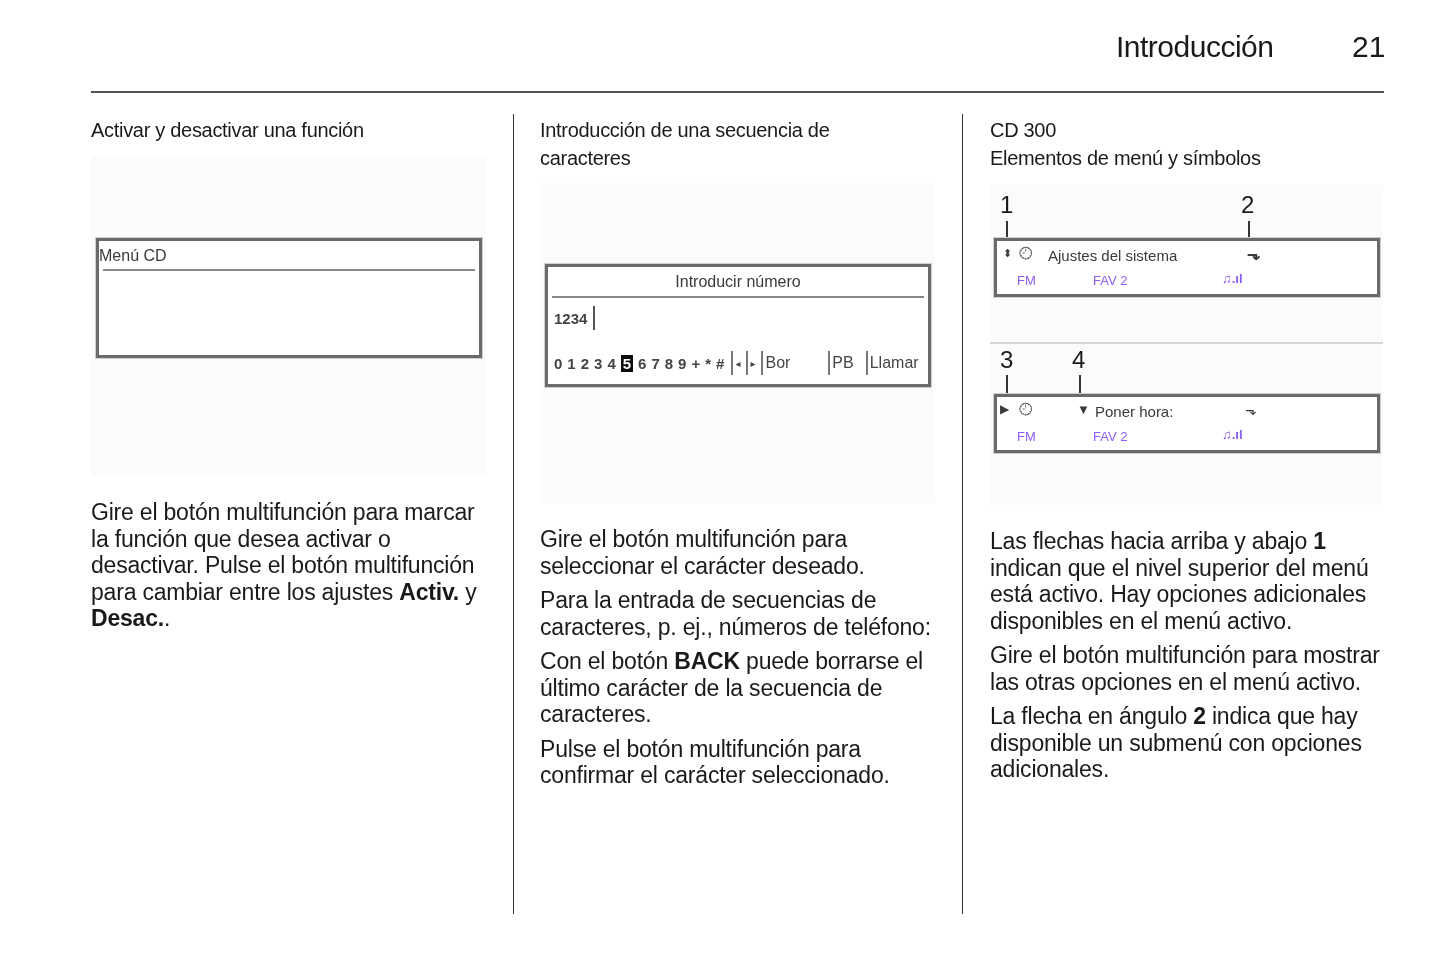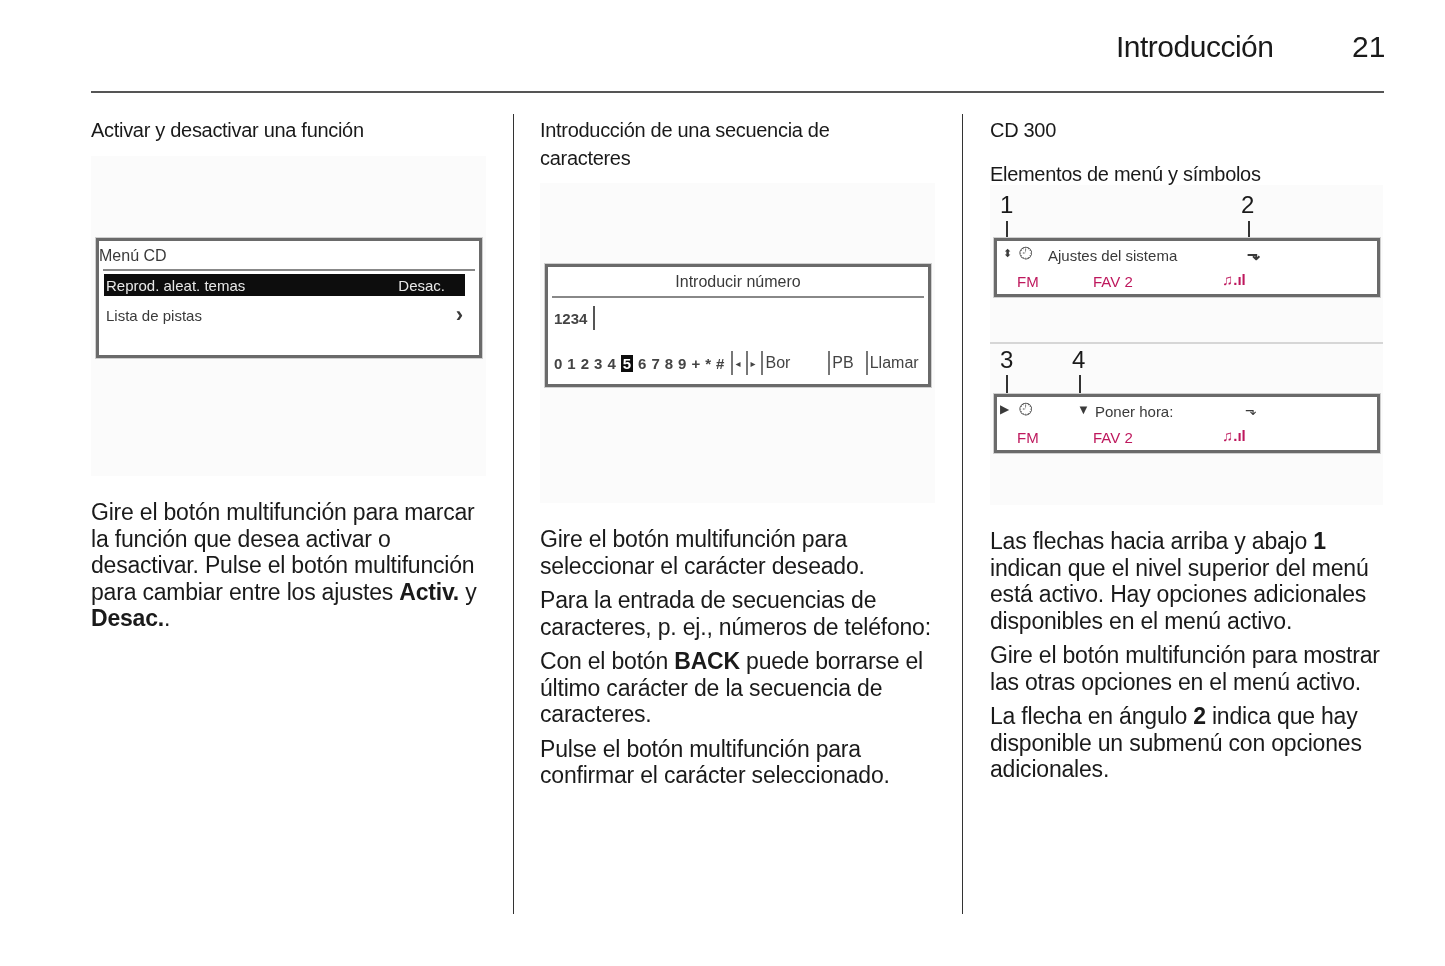--- a/index.html
+++ b/index.html
@@ -56,48 +56,40 @@
   .n-keys { position: absolute; top: 84px; left: 6px; height: 24px; display: flex; align-items: center; font-size: 15px; color: #444; }
   .n-keys .k { margin-right: 5px; font-weight: bold; }
   .n-keys .k.sel { background: #0d0d0d; color: #fff; padding: 0 2px; }
   .n-keys .bar { width: 2px; height: 24px; background: #777; margin: 0 2px; }
   .n-keys .lbl { font-size: 16px; margin-right: 4px; }
 
   
   .callout { position: absolute; font-size: 24px; color: #1a1a1a; }
   .callout-line { position: absolute; width: 2px; background: #333; }
   .s-row { position: absolute; font-size: 15px; color: #3a3a3a; }
-  .s-row2 { position: absolute; font-size: 15px; color: #be185d; text-align: center; }
+  .s-row2 { position: absolute; font-size: 13px; color: #8b5cf6; text-align: center; }
   .fig3-sep { position: absolute; left: 990px; width: 393px; height: 2px; background: #d6d6d6; top: 342px; }
 </style>
 </head>
 <body>
 
 <div class="header-title">Introducción</div>
 <div class="header-page">21</div>
 <div class="header-rule"></div>
 
 <div class="col-sep" style="left:513px"></div>
 <div class="col-sep" style="left:962px"></div>
 
 <div class="col" style="left:91px">
   <h2 style="margin-top:2px">Activar y desactivar una función</h2>
 </div>
 <div class="fig" style="left:91px; top:156px; width:395px; height:320px;">
   <div class="lcd" style="left:5px; top:82px; width:380px; height:114px;">
     <div class="m-title">Menú CD</div>
     <div class="m-rule"></div>
-    <div class="m-row-sel">
-      <span style="left:2px">Reprod. aleat. temas</span>
-      <span style="right:20px">Desac.</span>
-    </div>
-    <div class="m-row">
-      <span style="left:2px">Lista de pistas</span>
-      <span style="right:2px; top:-2px; font-size:22px; font-weight:bold;">›</span>
-    </div>
   </div>
 </div>
 <div class="para" style="left:91px; top:499px; width:400px;">
   <p><span>Gire el botón multifunción para marcar la función que desea activar o desactivar. Pulse el botón multifunción para cambiar entre los ajustes </span><span class="b">Activ.</span><span> y </span><span class="b">Desac.</span><span>.</span></p>
 </div>
 
 <div class="col" style="left:540px; width:380px;">
   <h2 style="margin-top:2px">Introducción de una secuencia de caracteres</h2>
 </div>
 <div class="fig" style="left:540px; top:183px; width:395px; height:320px;">
@@ -135,21 +127,21 @@
 </div>
 <div class="para" style="left:540px; top:526px; width:400px;">
   <p>Gire el botón multifunción para seleccionar el carácter deseado.</p>
   <p>Para la entrada de secuencias de caracteres, p. ej., números de teléfono:</p>
   <p><span>Con el botón </span><span class="b">BACK</span><span> puede borrarse el último carácter de la secuencia de caracteres.</span></p>
   <p>Pulse el botón multifunción para confirmar el carácter seleccionado.</p>
 </div>
 
 <div class="col" style="left:990px">
   <h2 style="margin-top:2px">CD 300</h2>
-  <h2 style="margin-top:16px">Elementos de menú y símbolos</h2>
+  <h2 style="margin-top:0">Elementos de menú y símbolos</h2>
 </div>
 <div class="fig" style="left:990px; top:185px; width:393px; height:320px;">
 
   <div class="callout" style="left:10px; top:6px">1</div>
   <div class="callout-line" style="left:16px; top:36px; height:28px;"></div>
   <div class="callout" style="left:251px; top:6px">2</div>
   <div class="callout-line" style="left:258px; top:36px; height:28px;"></div>
 
   <div class="lcd" style="left:4px; top:53px; width:380px; height:53px;">
     <span class="s-row" style="left:6px; top:6px; font-size:11px;">⬍</span>

